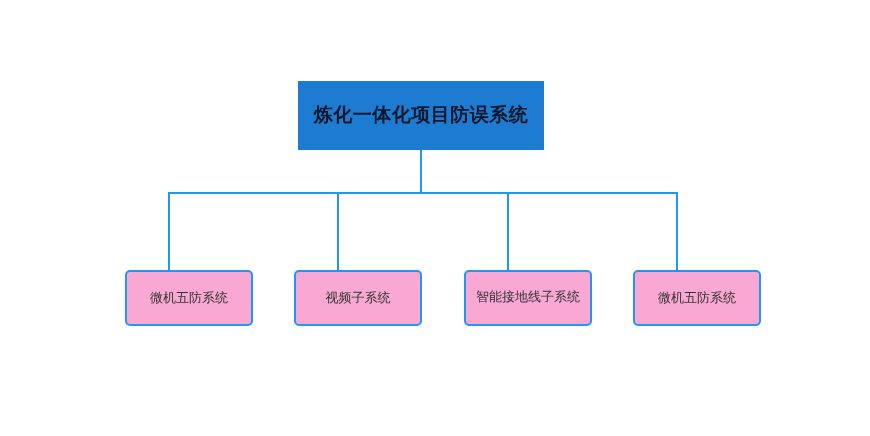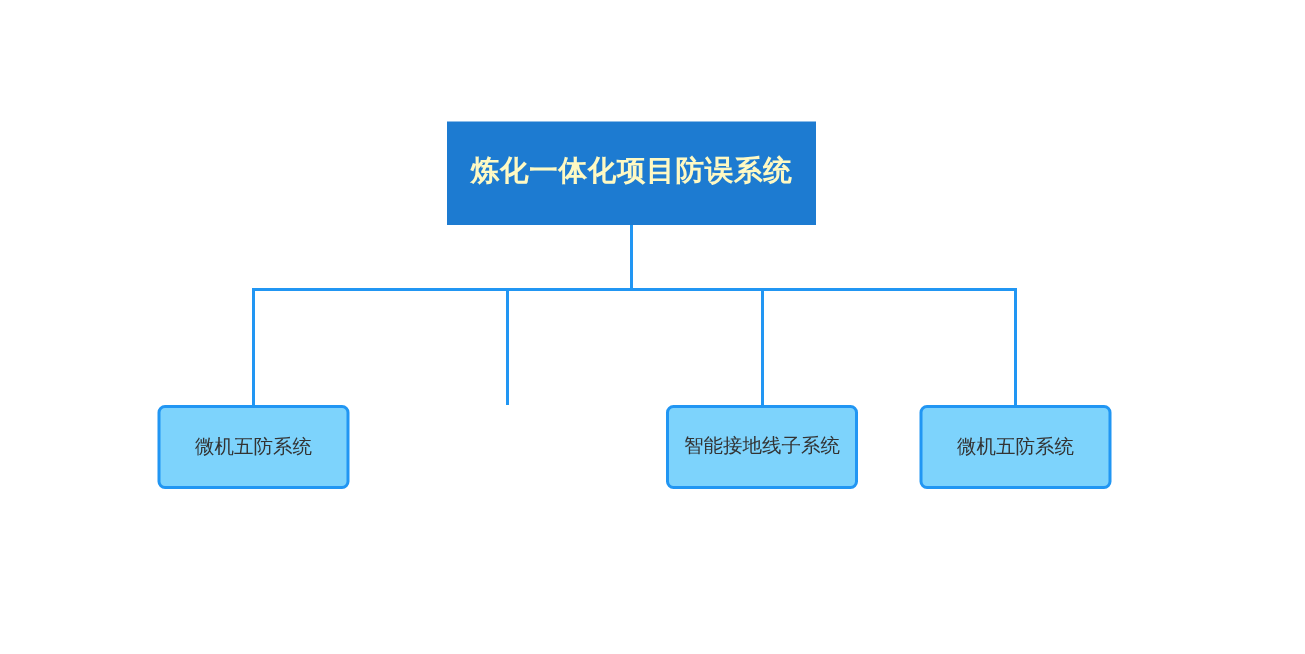--- a/index.html
+++ b/index.html
@@ -35,35 +35,36 @@
     align-items: center;
     justify-content: center;
     text-align: center;
   }
   .node-root {
     left: 298px;
     top: 81px;
     width: 246px;
     height: 69px;
     background: #1d7bd1;
-    color: #fef9c3;
+    color: #0f172a;
     font-size: 19px;
     font-weight: bold;
     letter-spacing: 0.5px;
   }
   .node-child {
     top: 270px;
     width: 128px;
     height: 56px;
-    background: #7dd3fc;
+    background: #f9a8d4;
     border: 2px solid #2196f3;
     border-radius: 5px;
     color: #333333;
     font-size: 13px;
     font-weight: normal;
+    margin-left: 20px;
   }
   .node-child.c0 { left: 105px; }
   .node-child.c1 { left: 274px; }
   .node-child.c2 { left: 444px; font-family: Liberation Mono, monospace; }
   .node-child.c3 { left: 613px; }
   .node-label {
     display: block;
     white-space: nowrap;
     line-height: 1.3;
   }
@@ -85,20 +86,23 @@
   </svg>
 
   <div class="node node-root">
     <span class="node-label">炼化一体化项目防误系统</span>
   </div>
 
   <div class="node node-child c0">
     <span class="node-label">微机五防系统</span>
   </div>
 
+  <div class="node node-child c1">
+    <span class="node-label">视频子系统</span>
+  </div>
 
   <div class="node node-child c2">
     <span class="node-label">智能接地线子系统</span>
   </div>
 
   <div class="node node-child c3">
     <span class="node-label">微机五防系统</span>
   </div>
 
 </div>

